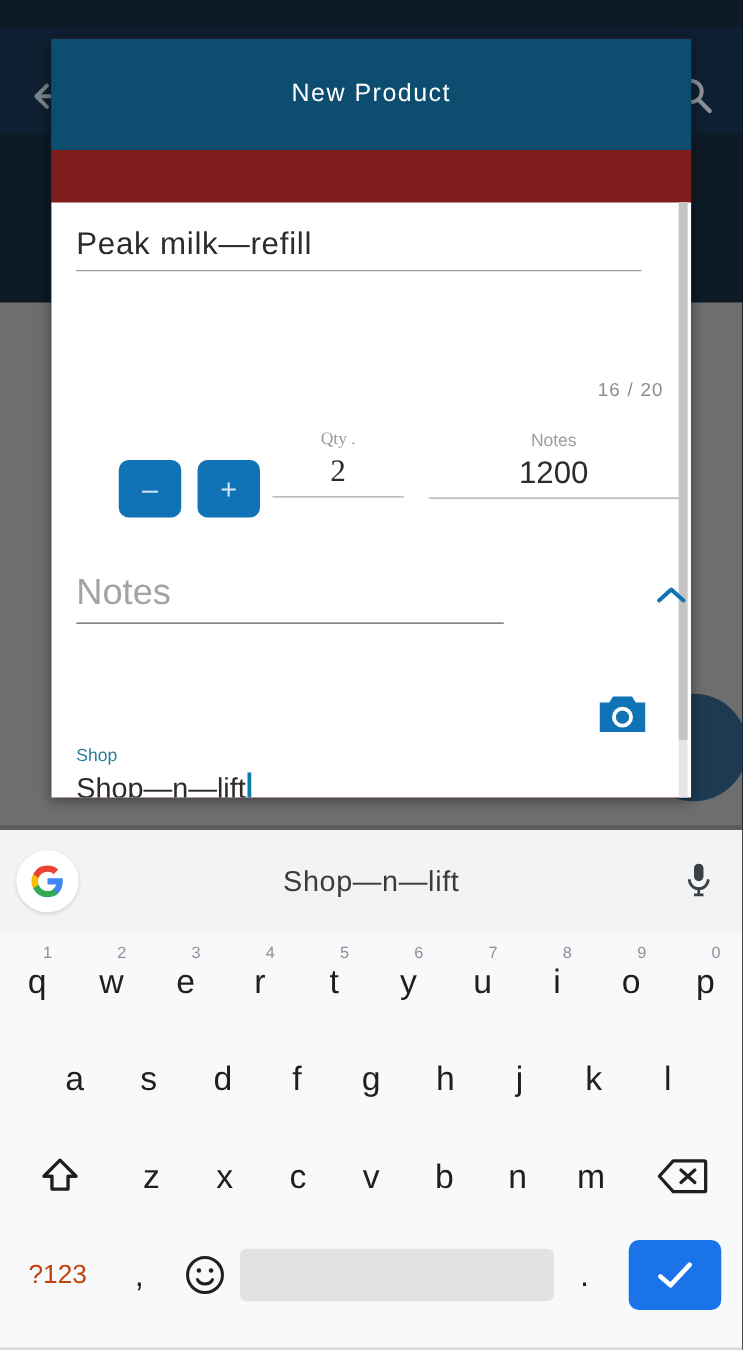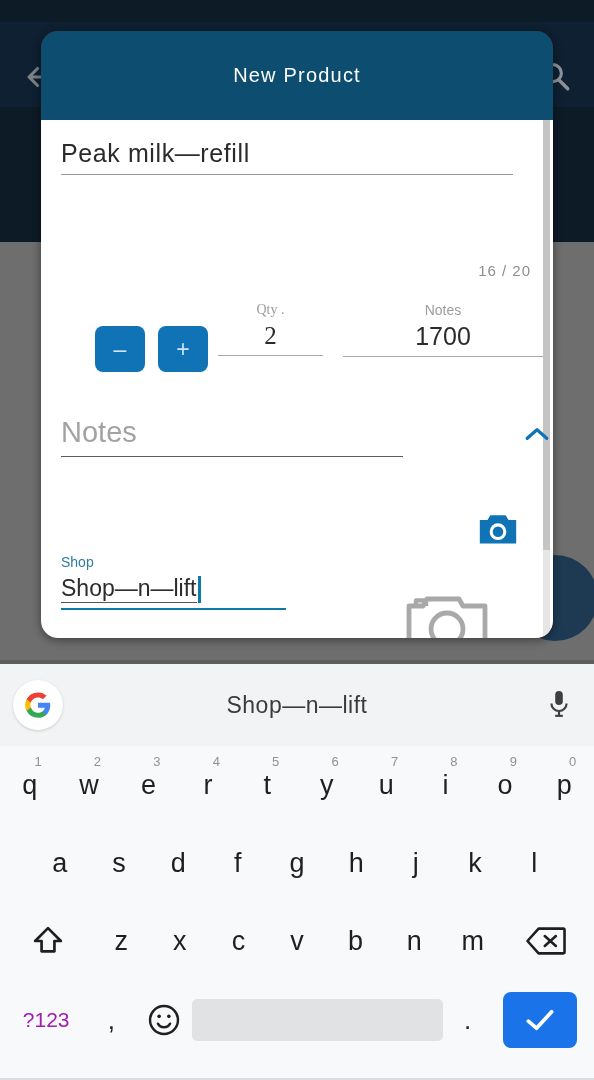--- a/index.html
+++ b/index.html
@@ -48,38 +48,38 @@
   }
 
   
   .dialog {
     position: absolute;
     left: 41px; top: 31px;
     width: 512px; height: 607px;
     background: #7f1d1d;
     box-shadow: 0 2px 10px rgba(0,0,0,.45);
     overflow: hidden;
-    border-radius: 17px;
   }
   .dialog-header {
     height: 89px;
     background: #0d4d70;
     display: flex; align-items: center; justify-content: center;
   }
   .dialog-title {
     color: #ffffff;
     font-size: 20px;
     letter-spacing: 1.2px;
   }
   .dialog-body {
     position: relative;
     height: 518px;
     background: #fff;
     padding: 0 25px;
     box-sizing: border-box;
+    margin-top: 42px;
   }
 
   
   .scroll-track {
     position: absolute; right: 3px; top: 0;
     width: 7px; height: 518px;
     background: #e6e6e6;
   }
   .scroll-thumb {
     position: absolute; right: 3px; top: 0;
@@ -241,21 +241,21 @@
   }
   .key .num {
     position: absolute;
     top: 8px; left: 58%;
     font-size: 13px; color: #8e9297;
   }
   .row2 { padding: 0 30px; }
   .row3 { padding: 0 4px; }
   .key-wide { flex: 1.5; }
   .row4 { height: 80px; padding: 0 6px; }
-  .key-sym { flex: 1.6; font-size: 21px; color: #a21caf; }
+  .key-sym { flex: 1.6; font-size: 21px; color: #c2410c; }
   .key-comma, .key-period { flex: 1; font-size: 26px; }
   .key-emoji { flex: 1.1; }
   .key-space { flex: 5; }
   .spacebar {
     width: 100%; height: 42px;
     background: #e1e2e3;
     border-radius: 5px;
   }
   .key-enter { flex: 1.9; }
   .enter-btn {
@@ -316,21 +316,21 @@
         <div class="step-btn step-plus">+</div>
 
         <div class="labeled-field fld-qty">
           <div class="field-label">Qty .</div>
           <div class="field-value">2</div>
           <div class="field-rule"></div>
         </div>
 
         <div class="labeled-field fld-price">
           <div class="field-label">Notes</div>
-          <div class="field-value">1700</div>
+          <div class="field-value">1200</div>
           <div class="field-rule"></div>
         </div>
       </div>
 
       <div class="fld-notes">
         <div class="placeholder">Notes</div>
         <div class="notes-rule"></div>
       </div>
       <div class="chevron-up">
         <svg viewBox="0 0 24 14" width="26" height="18">

